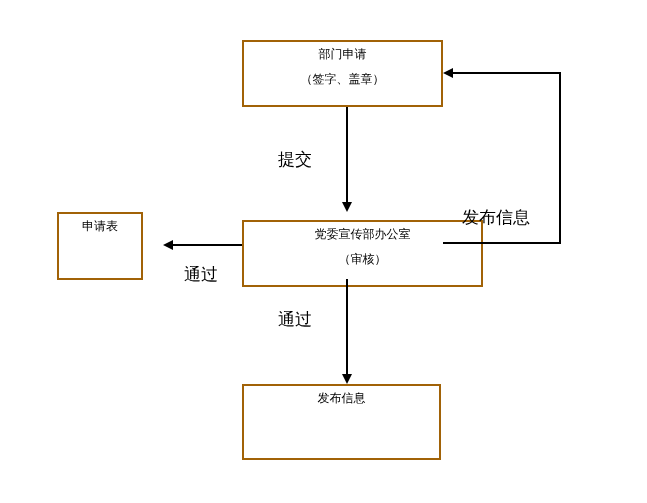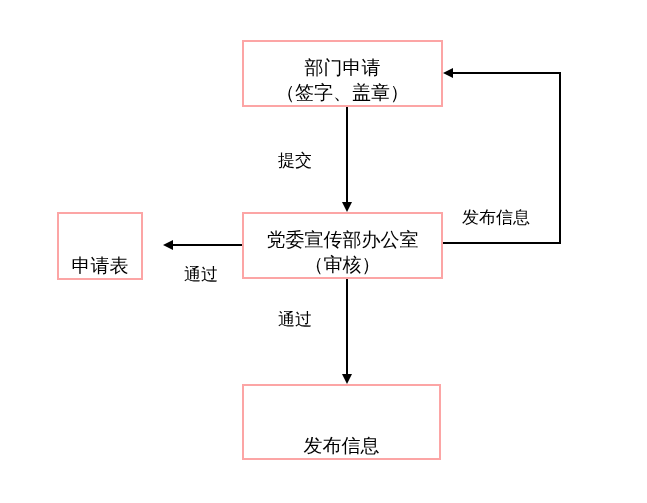--- a/index.html
+++ b/index.html
@@ -12,28 +12,28 @@
     width: 647px;
     height: 503px;
     background: #ffffff;
     font-family: "DejaVu Sans", sans-serif;
     color: #000000;
     overflow: hidden;
   }
   .box {
     position: absolute;
     box-sizing: border-box;
-    border: 2px solid #fca5a5;
+    border: 2px solid #a16207;
     background: #ffffff;
     display: flex;
     flex-direction: column;
     align-items: center;
-    justify-content: flex-end;
+    justify-content: flex-start;
     text-align: center;
-    font-size: 19px;
+    font-size: 12px;
     line-height: 25px;
     white-space: nowrap;
   }
   .hline, .vline {
     position: absolute;
     background: #000000;
   }
   .arrow-down {
     position: absolute;
     width: 0;
@@ -52,38 +52,38 @@
   }
   .edge-label {
     position: absolute;
     font-size: 17px;
     line-height: 20px;
     white-space: nowrap;
   }
 
   
   #box-top    { left: 242px; top: 40px;  width: 201px; height: 67px; }
-  #box-mid    { left: 242px; top: 212px; width: 201px; height: 67px; }
+  #box-mid    { left: 242px; top: 220px; width: 241px; height: 67px; }
   #box-left   { left: 57px;  top: 212px; width: 86px; height: 68px; }
   #box-bottom { left: 242px; top: 384px; width: 199px; height: 76px; }
 
   
   #submit-line        { left: 346px; top: 107px; width: 2px;   height: 96px; }
   #submit-head        { left: 342px; top: 202px; }
   #pass-pub-line      { left: 346px; top: 279px; width: 2px;   height: 95px; }
   #pass-pub-head      { left: 342px; top: 374px; }
   #pass-arch-line     { left: 173px; top: 244px; width: 69px;  height: 2px; }
   #pass-arch-head     { left: 163px; top: 240px; }
   #loop-bottom-h      { left: 443px; top: 242px; width: 118px; height: 2px; }
   #loop-v             { left: 559px; top: 72px;  width: 2px;   height: 172px; }
   #loop-top-h         { left: 453px; top: 72px;  width: 108px; height: 2px; }
   #loop-head          { left: 443px; top: 68px; }
 
   
-  #label-submit       { left: 278px; top: 150px; }
+  #label-submit       { left: 278px; top: 150px; font-family: Liberation Serif, serif; }
   #label-pass-pub     { left: 278px; top: 309px; }
   #label-pass-arch    { left: 184px; top: 264px; }
   #label-opinion      { left: 462px; top: 207px; }
 </style>
 </head>
 <body>
 
 <div class="canvas">
 
   <div class="box" id="box-top">

